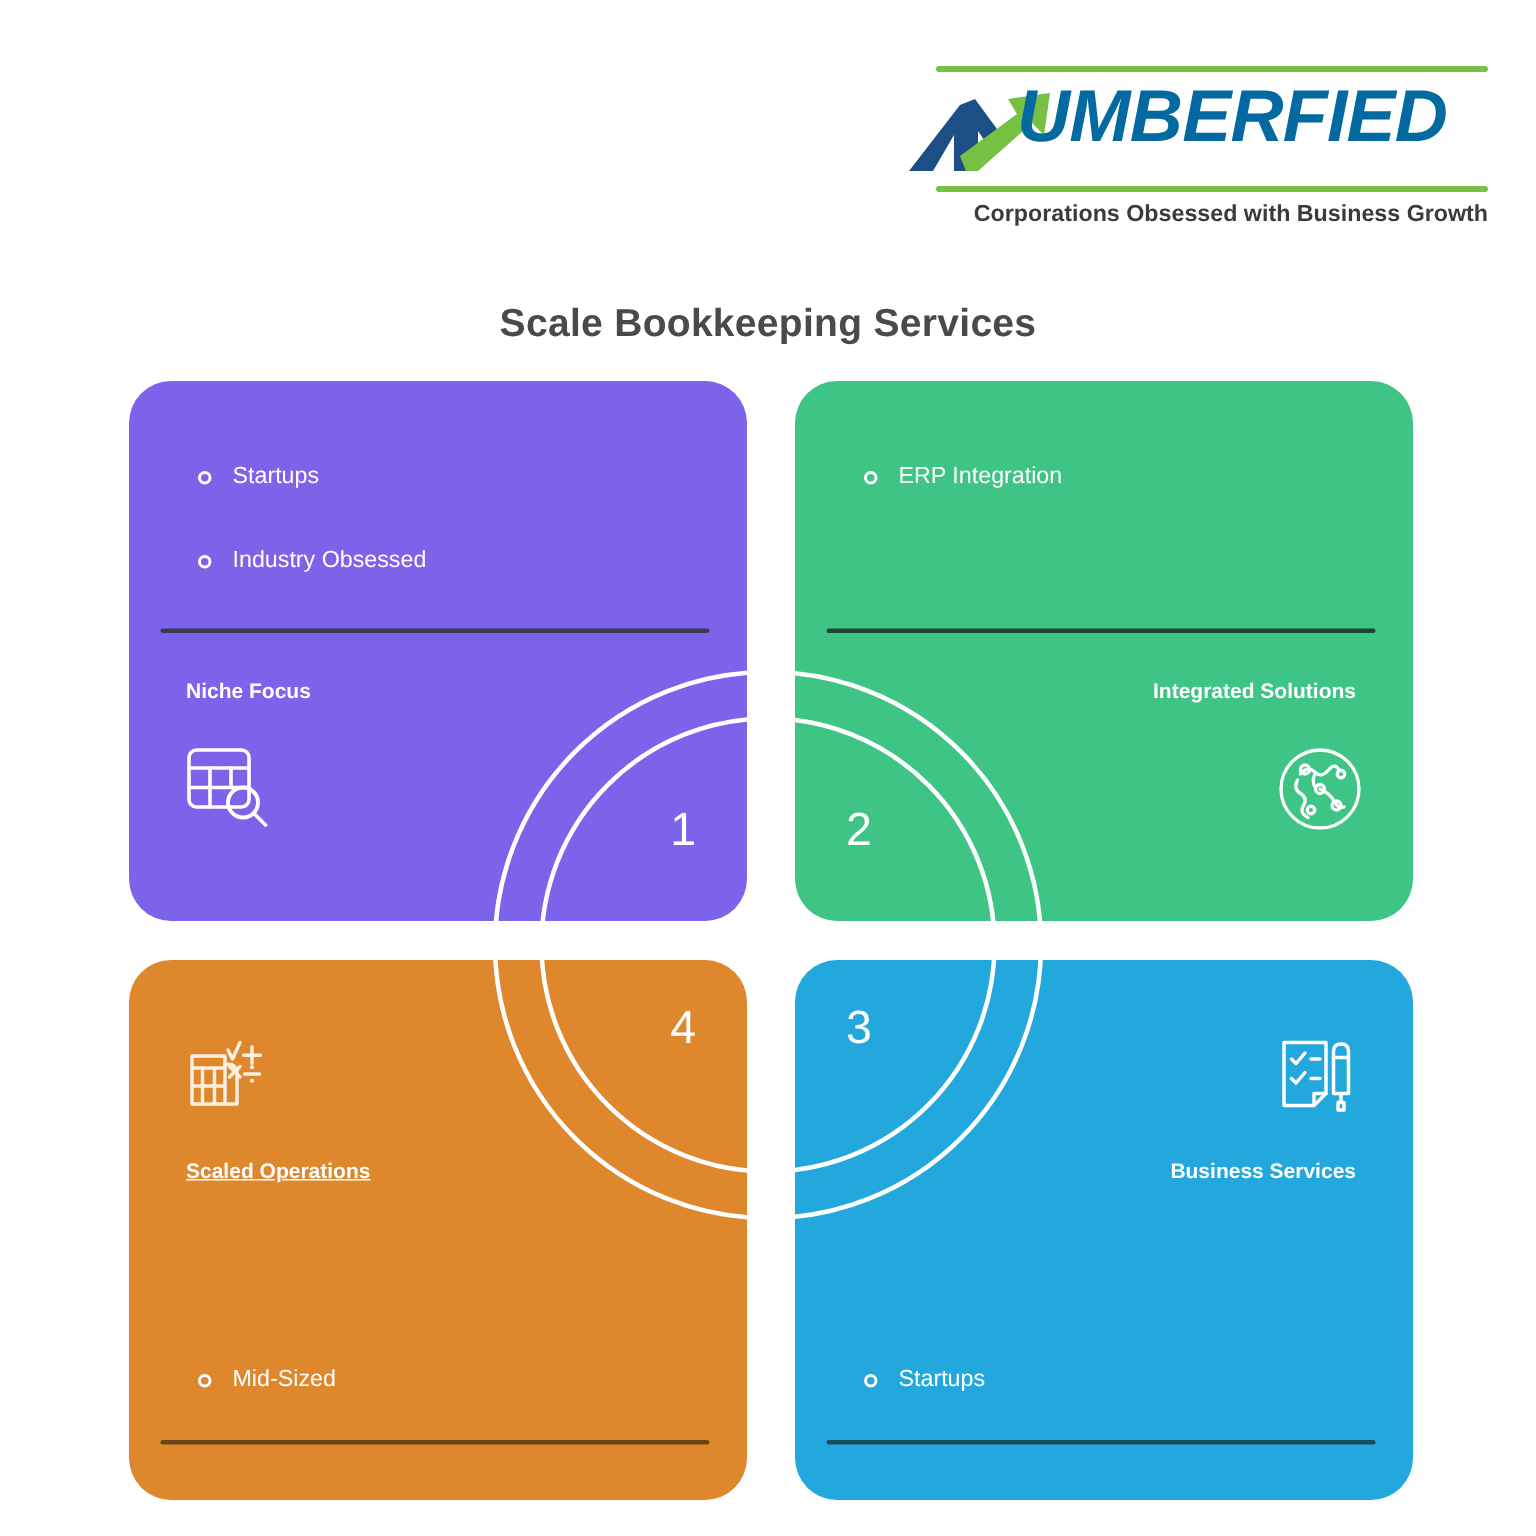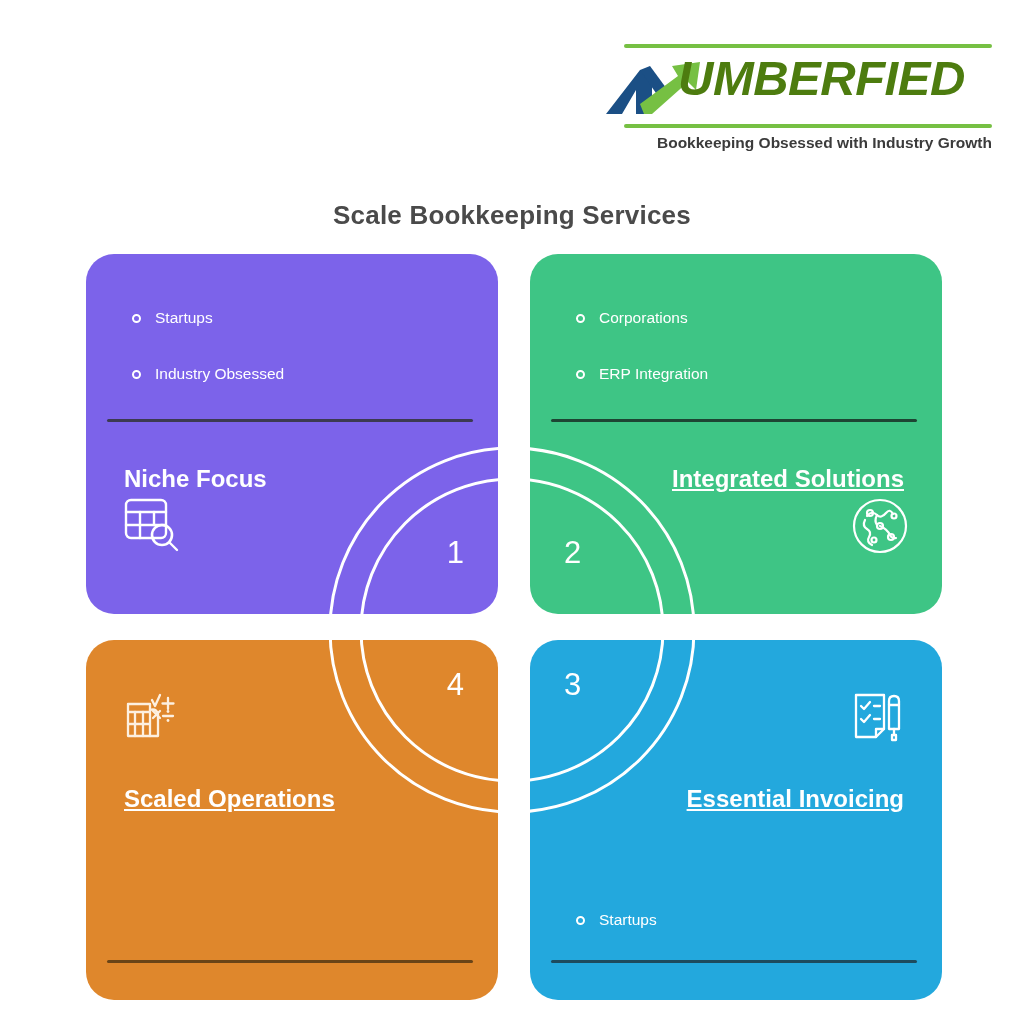--- a/index.html
+++ b/index.html
@@ -40,21 +40,21 @@
     height: 70px;
   }
   #logo-text {
     position: absolute;
     left: 78px;
     top: 16px;
     font-size: 49px;
     font-weight: bold;
     font-style: italic;
     letter-spacing: -0.5px;
-    color: #4d7c0f;
+    color: #0369a1;
     line-height: 52px;
     white-space: nowrap;
   }
   #logo-tagline {
     position: absolute;
     left: 0px;
     top: 98px;
     width: 392px;
     text-align: right;
     font-size: 15.5px;
@@ -144,27 +144,26 @@
   .divider.at-bottom { top: 320px; }
   #div-1 { background: #3c3a52; }
   #div-2 { background: #1d4533; }
   #div-4 { background: #6a4417; }
   #div-3 { background: #1d4b5e; }
 
   
   .card-heading {
     position: absolute;
     color: #ffffff;
-    font-size: 24px;
+    font-size: 14px;
     font-weight: bold;
     white-space: nowrap;
-    margin-top: 13px;
   }
   .card-heading.left  { left: 38px;  text-align: left; }
-  .card-heading.right { right: 38px; text-align: center; text-decoration: underline; }
+  .card-heading.right { right: 38px; text-align: center; }
 
   
   .card-icon {
     position: absolute;
     width: 60px;
     height: 60px;
   }
   .card-icon svg { display: block; width: 100%; height: 100%; }
 
   
@@ -198,21 +197,21 @@
     <svg viewBox="0 0 392 70" xmlns="http://www.w3.org/2000/svg">
 
       <path d="M6 62 L40 18 L52 18 L52 62 L36 62 L36 38 L22 62 Z" fill="#1b4f85"></path>
       <path d="M40 18 L58 44 L72 44 L50 14 Z" fill="#1b4f85"></path>
 
       <path d="M44 62 L40 52 L78 24 L72 14 L100 10 L96 38 L88 30 L52 62 Z" fill="#76c043"></path>
     </svg>
   </div>
 
   <div id="logo-text">UMBERFIED</div>
-  <div id="logo-tagline">Bookkeeping Obsessed with Industry Growth</div>
+  <div id="logo-tagline">Corporations Obsessed with Business Growth</div>
 </div>
 
 <div id="page-title">Scale Bookkeeping Services</div>
 
 <div id="quad-grid">
 
   <div class="card" id="card-1">
     <div class="card-inner">
       <div class="bullet-list top">
         <div class="bullet-row">
@@ -241,24 +240,20 @@
         </svg>
       </div>
 
       <div class="card-number" style="right:34px; bottom:44px;">1</div>
     </div>
   </div>
 
   <div class="card" id="card-2">
     <div class="card-inner">
       <div class="bullet-list top">
-        <div class="bullet-row">
-          <span class="bullet-dot"></span>
-          <span class="bullet-label">Corporations</span>
-        </div>
         <div class="bullet-row">
           <span class="bullet-dot"></span>
           <span class="bullet-label">ERP Integration</span>
         </div>
       </div>
 
       <div class="divider at-top" id="div-2"></div>
 
       <div class="card-heading right" style="top:198px;">Integrated Solutions</div>
 
@@ -298,20 +293,24 @@
           <circle cx="46" cy="25.5" r="1.4" fill="#fdf0e0" stroke="none"></circle>
           <circle cx="46" cy="34.5" r="1.4" fill="#fdf0e0" stroke="none"></circle>
         </svg>
       </div>
 
       <div class="card-heading left" style="top:132px;text-decoration:underline;">Scaled Operations</div>
 
       <div class="divider at-bottom" id="div-4"></div>
 
       <div class="bullet-list bottom">
+        <div class="bullet-row">
+          <span class="bullet-dot"></span>
+          <span class="bullet-label">Mid-Sized</span>
+        </div>
       </div>
 
       <div class="card-number" style="right:34px; top:28px;">4</div>
     </div>
   </div>
 
   <div class="card" id="card-3">
     <div class="card-inner">
       <div class="card-icon" style="right:32px; top:48px;">
         <svg viewBox="0 0 60 60" xmlns="http://www.w3.org/2000/svg" fill="none" stroke="#ffffff" stroke-width="2.3" stroke-linecap="round" stroke-linejoin="round">
@@ -321,21 +320,21 @@
           <path d="M24 18 h6"></path>
           <path d="M11 31 l3 3 l6 -7"></path>
           <path d="M24 31 h6"></path>
           <path d="M44 8 q5 0 5 5 v28 h-10 v-28 q0 -5 5 -5 z"></path>
           <path d="M39 17 h10"></path>
           <path d="M44 41 v6"></path>
           <path d="M42 47 h4 v5 h-4 z"></path>
         </svg>
       </div>
 
-      <div class="card-heading right" style="top:132px;">Essential Invoicing</div>
+      <div class="card-heading right" style="top:132px;">Business Services</div>
 
       <div class="divider at-bottom" id="div-3"></div>
 
       <div class="bullet-list bottom">
         <div class="bullet-row">
           <span class="bullet-dot"></span>
           <span class="bullet-label">Startups</span>
         </div>
       </div>
 

